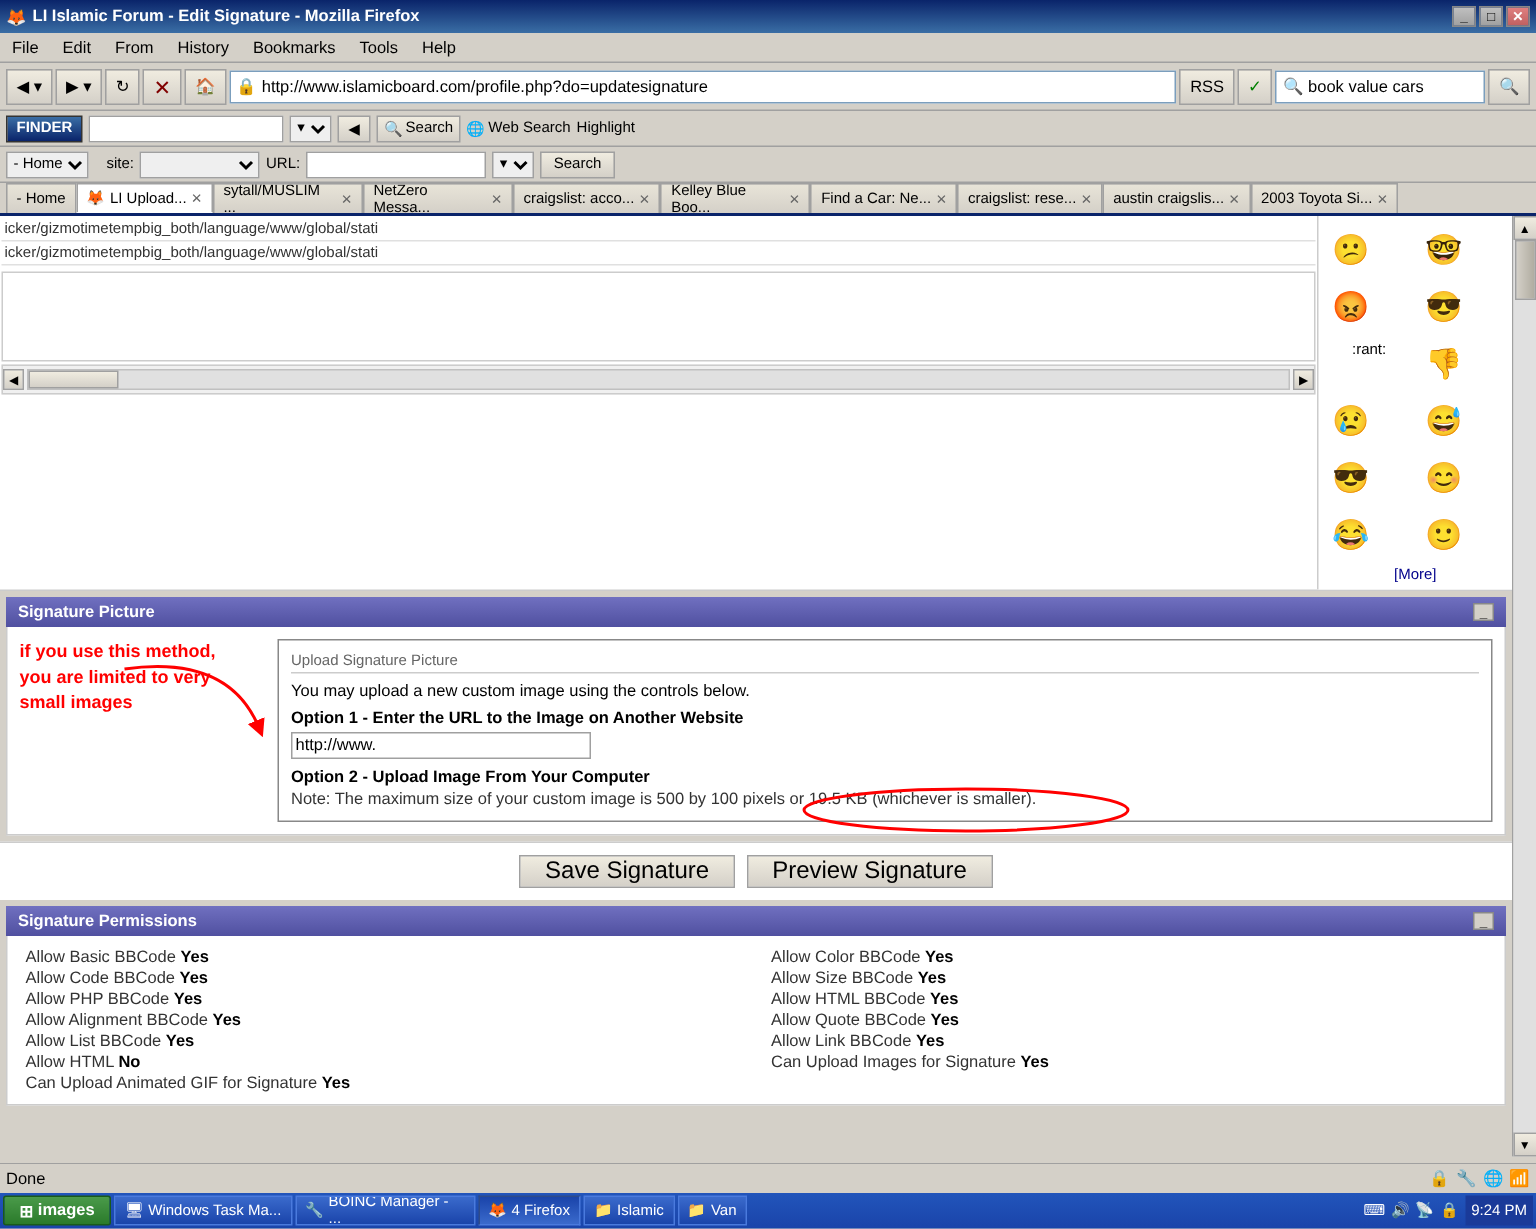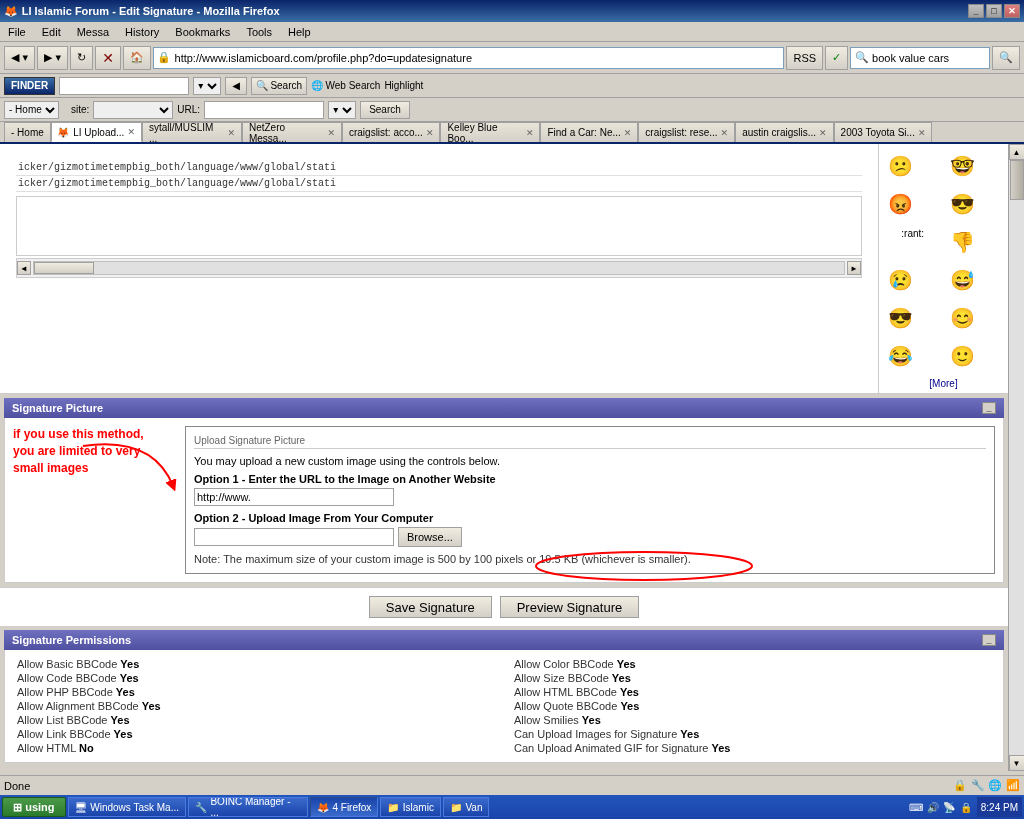--- a/index.html
+++ b/index.html
@@ -178,22 +178,21 @@
 
     
     .top-section {
       display: flex;
       background: white;
       border-bottom: 1px solid #ccc;
       min-height: 180px;
     }
     .text-area-section {
       flex: 1;
-      padding: 16px;
-      font-family: Liberation Mono, monospace;
+      padding: 1px;
     }
     .url-display {
       font-size: 10px;
       color: #333;
       padding: 2px;
       border-bottom: 1px solid #e0e0e0;
     }
 
     
     .smiley-panel {
@@ -308,21 +307,21 @@
       gap: 8px;
       padding: 8px;
       background: white;
       border-top: 1px solid #ccc;
     }
     .action-btn {
       background: linear-gradient(to bottom, #f0ece0, #d4d0c8);
       border: 1px solid #a0a0a0;
       height: 22px;
       padding: 0 16px;
-      font-size: 13px;
+      font-size: 16px;
       cursor: pointer;
     }
     .permissions-body {
       padding: 8px 12px;
       display: grid;
       grid-template-columns: 1fr 1fr;
       gap: 2px 20px;
     }
     .perm-row {
       font-size: 11px;
@@ -462,21 +461,21 @@
   <div class="title-bar-right">
     <div class="title-btn">_</div>
     <div class="title-btn">□</div>
     <div class="title-btn" style="background:linear-gradient(to bottom,#e08080,#c06060);color:white;">✕</div>
   </div>
 </div>
 
 <div class="menu-bar">
   <span class="menu-item">File</span>
   <span class="menu-item">Edit</span>
-  <span class="menu-item">Messa</span>
+  <span class="menu-item">From</span>
   <span class="menu-item">History</span>
   <span class="menu-item">Bookmarks</span>
   <span class="menu-item">Tools</span>
   <span class="menu-item">Help</span>
 </div>
 
 <div class="nav-bar">
   <button class="nav-btn">◀ ▾</button>
   <button class="nav-btn">▶ ▾</button>
   <button class="nav-btn">↻</button>
@@ -631,24 +630,20 @@
             </defs>
           </svg>
         </div>
 
         <div class="upload-box">
           <div class="upload-box-title">Upload Signature Picture</div>
           <div class="upload-desc">You may upload a new custom image using the controls below.</div>
           <div class="option-label">Option 1 - Enter the URL to the Image on Another Website</div>
           <input type="text" class="url-input" value="http://www." style="display: block;">
           <div class="option-label">Option 2 - Upload Image From Your Computer</div>
-          <div class="file-upload-row">
-            <input type="text" class="file-input" style="">
-            <button class="browse-btn">Browse...</button>
-          </div>
           <div style="position:relative;">
             <div class="note-text">Note: The maximum size of your custom image is 500 by 100 pixels or 19.5 KB (whichever is smaller).</div>
 
             <svg style="position:absolute;top:-4px;left:340px;pointer-events:none;" width="220" height="35">
               <ellipse cx="110" cy="17" rx="108" ry="14" stroke="red" stroke-width="2" fill="none"></ellipse>
             </svg>
           </div>
         </div>
       </div>
     </div>
@@ -666,24 +661,23 @@
       <div class="permissions-body" style="background:white;border:1px solid #ccc;border-top:none;">
         <div class="perm-row"><span class="perm-label">Allow Basic BBCode </span><span class="perm-yes">Yes</span></div>
         <div class="perm-row"><span class="perm-label">Allow Color BBCode </span><span class="perm-yes">Yes</span></div>
         <div class="perm-row"><span class="perm-label">Allow Code BBCode </span><span class="perm-yes">Yes</span></div>
         <div class="perm-row"><span class="perm-label">Allow Size BBCode </span><span class="perm-yes">Yes</span></div>
         <div class="perm-row"><span class="perm-label">Allow PHP BBCode </span><span class="perm-yes">Yes</span></div>
         <div class="perm-row"><span class="perm-label">Allow HTML BBCode </span><span class="perm-yes">Yes</span></div>
         <div class="perm-row"><span class="perm-label">Allow Alignment BBCode </span><span class="perm-yes">Yes</span></div>
         <div class="perm-row"><span class="perm-label">Allow Quote BBCode </span><span class="perm-yes">Yes</span></div>
         <div class="perm-row"><span class="perm-label">Allow List BBCode </span><span class="perm-yes">Yes</span></div>
-        <div class="perm-row"><span class="perm-label">Allow Smilies </span><span class="perm-yes">Yes</span></div>
         <div class="perm-row"><span class="perm-label">Allow Link BBCode </span><span class="perm-yes">Yes</span></div>
+        <div class="perm-row"><span class="perm-label">Allow HTML </span><span class="perm-no">No</span></div>
         <div class="perm-row"><span class="perm-label">Can Upload Images for Signature </span><span class="perm-yes">Yes</span></div>
-        <div class="perm-row"><span class="perm-label">Allow HTML </span><span class="perm-no">No</span></div>
         <div class="perm-row"><span class="perm-label">Can Upload Animated GIF for Signature </span><span class="perm-yes">Yes</span></div>
       </div>
     </div>
 
   </div>
 
   <div class="v-scrollbar">
     <div class="v-scroll-btn">▲</div>
     <div class="v-scroll-track">
       <div class="v-scroll-thumb"></div>
@@ -698,21 +692,21 @@
     <span>🔒</span>
     <span>🔧</span>
     <span>🌐</span>
     <span>📶</span>
   </div>
 </div>
 
 <div class="taskbar">
   <button class="start-btn">
     <span>⊞</span>
-    <span>using</span>
+    <span>images</span>
   </button>
   <div class="taskbar-item">
     <span>🖥</span>
     <span>Windows Task Ma...</span>
   </div>
   <div class="taskbar-item">
     <span>🔧</span>
     <span>BOINC Manager - ...</span>
   </div>
   <div class="taskbar-item active">
@@ -725,15 +719,15 @@
   </div>
   <div class="taskbar-item">
     <span>📁</span>
     <span>Van</span>
   </div>
   <div class="taskbar-right">
     <span>⌨</span>
     <span>🔊</span>
     <span>📡</span>
     <span>🔒</span>
-    <div class="clock">8:24 PM</div>
+    <div class="clock">9:24 PM</div>
   </div>
 </div>
 
 </body></html>

